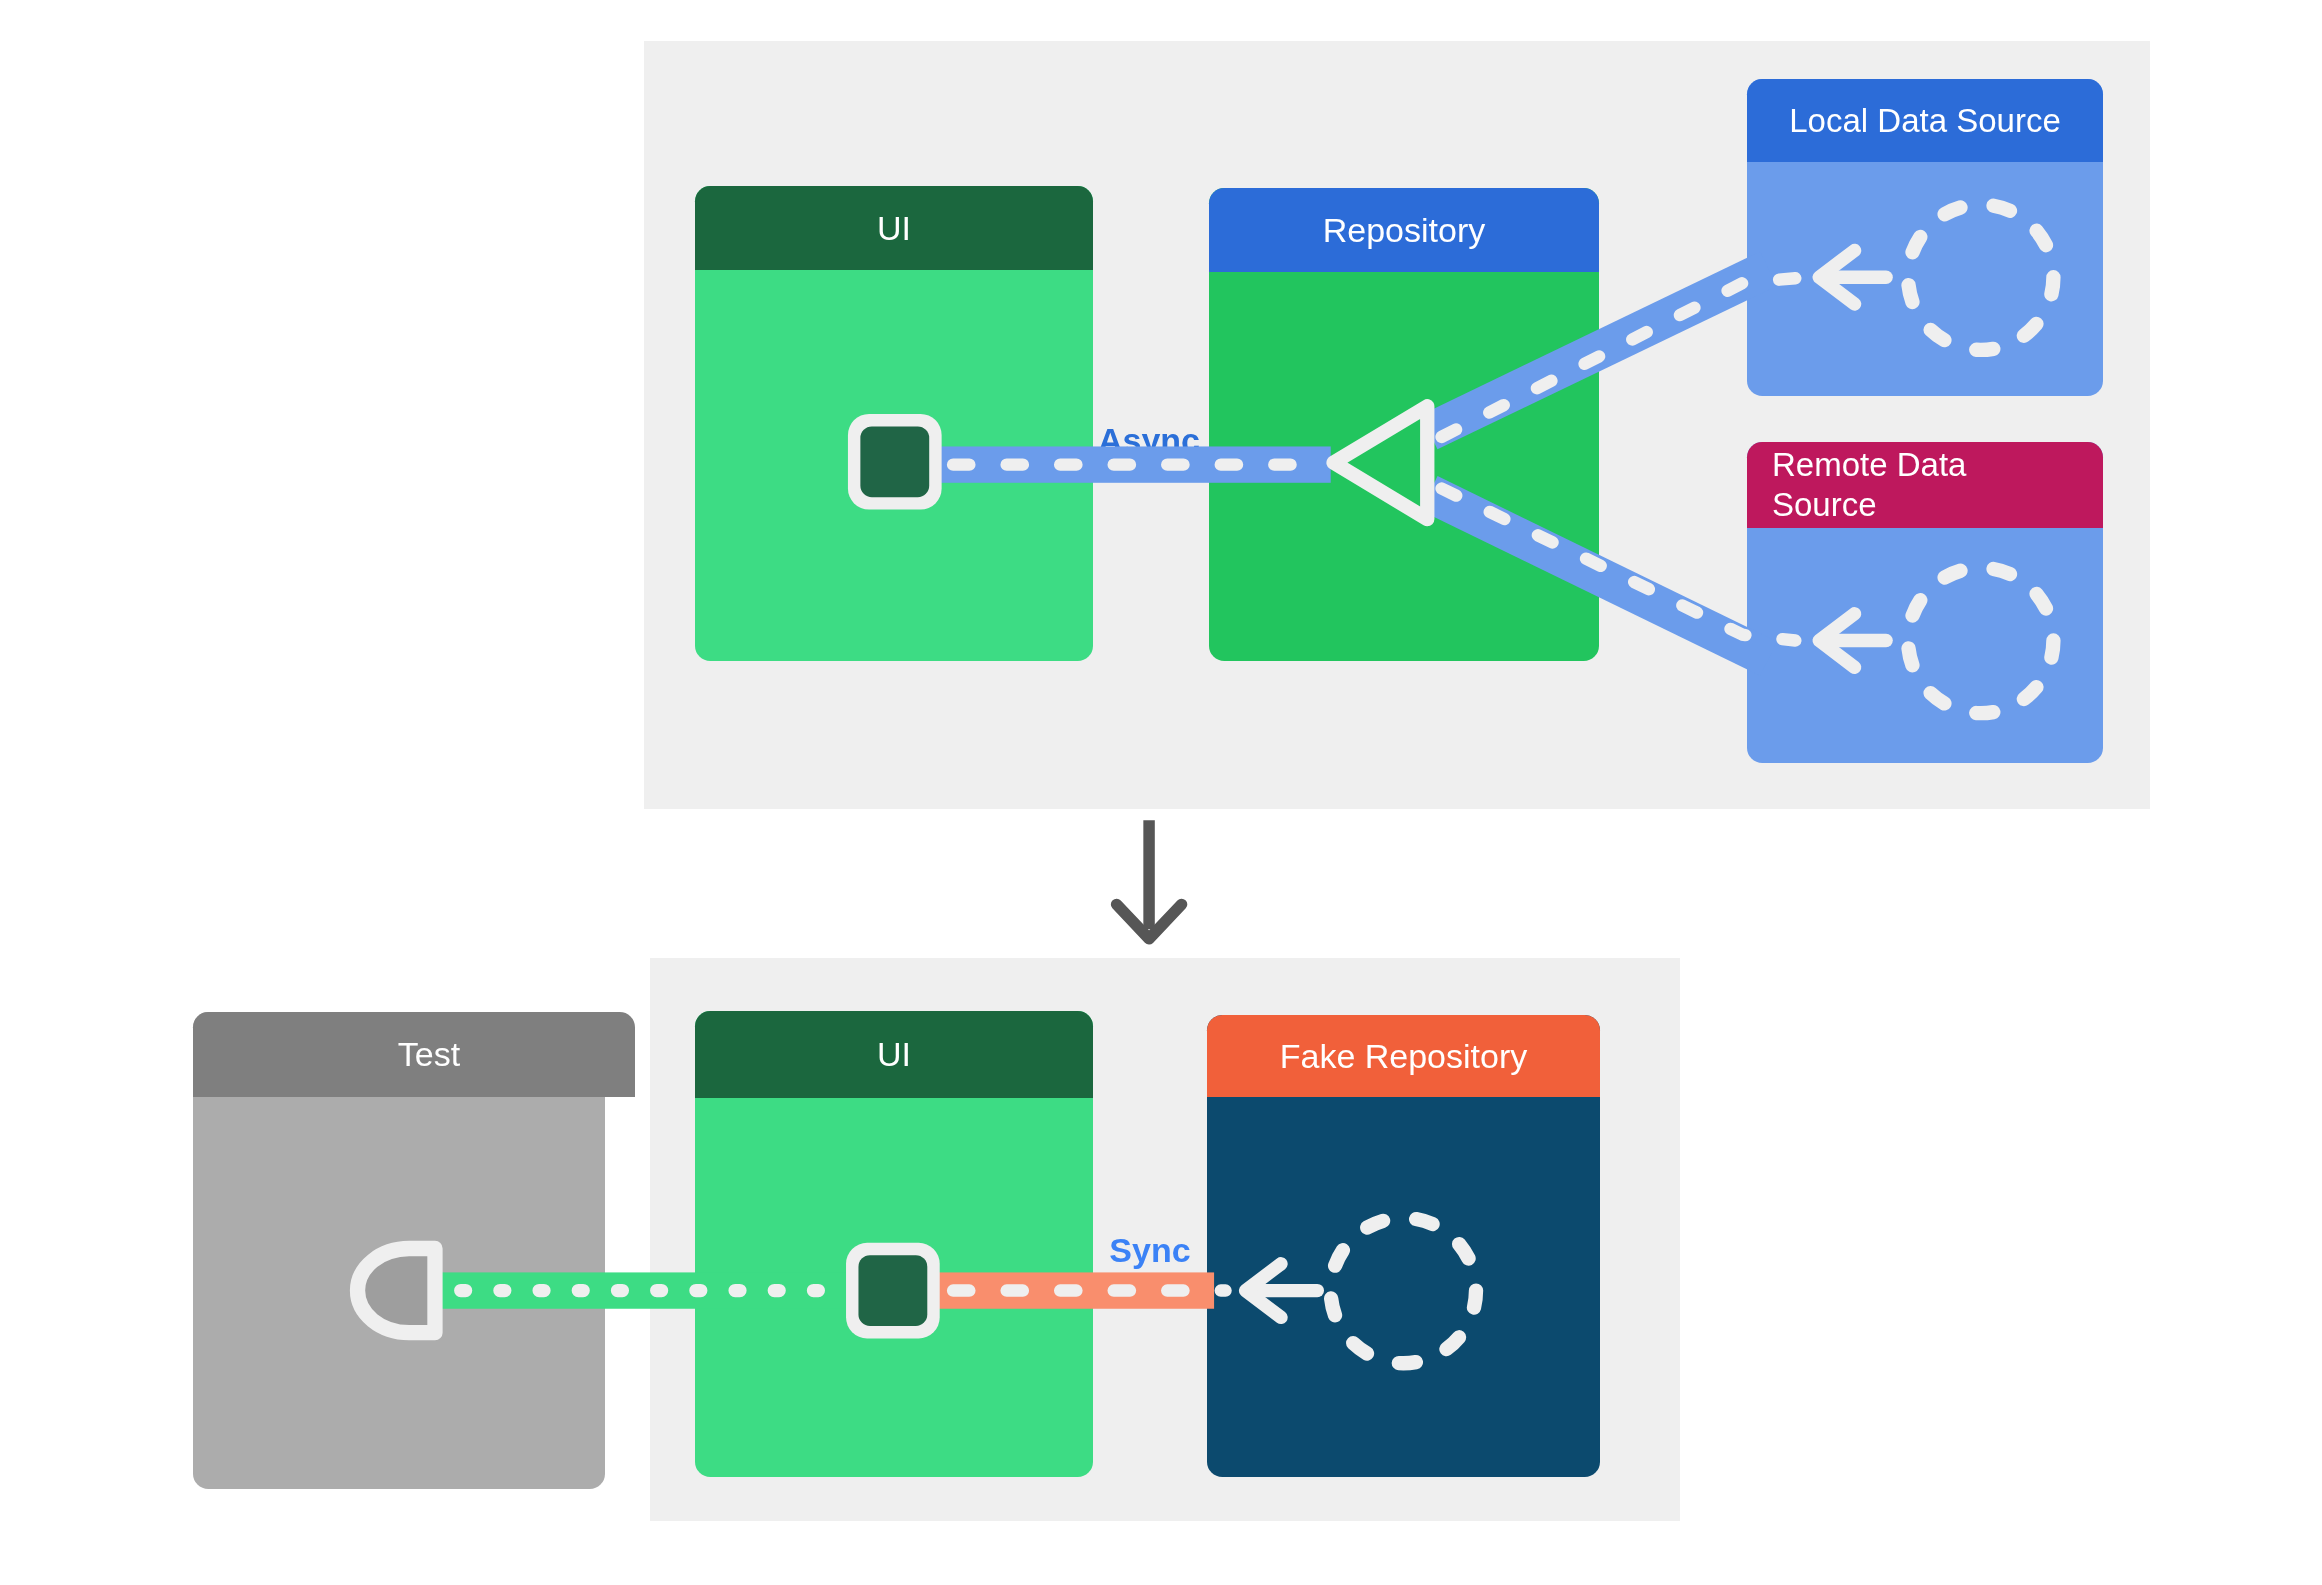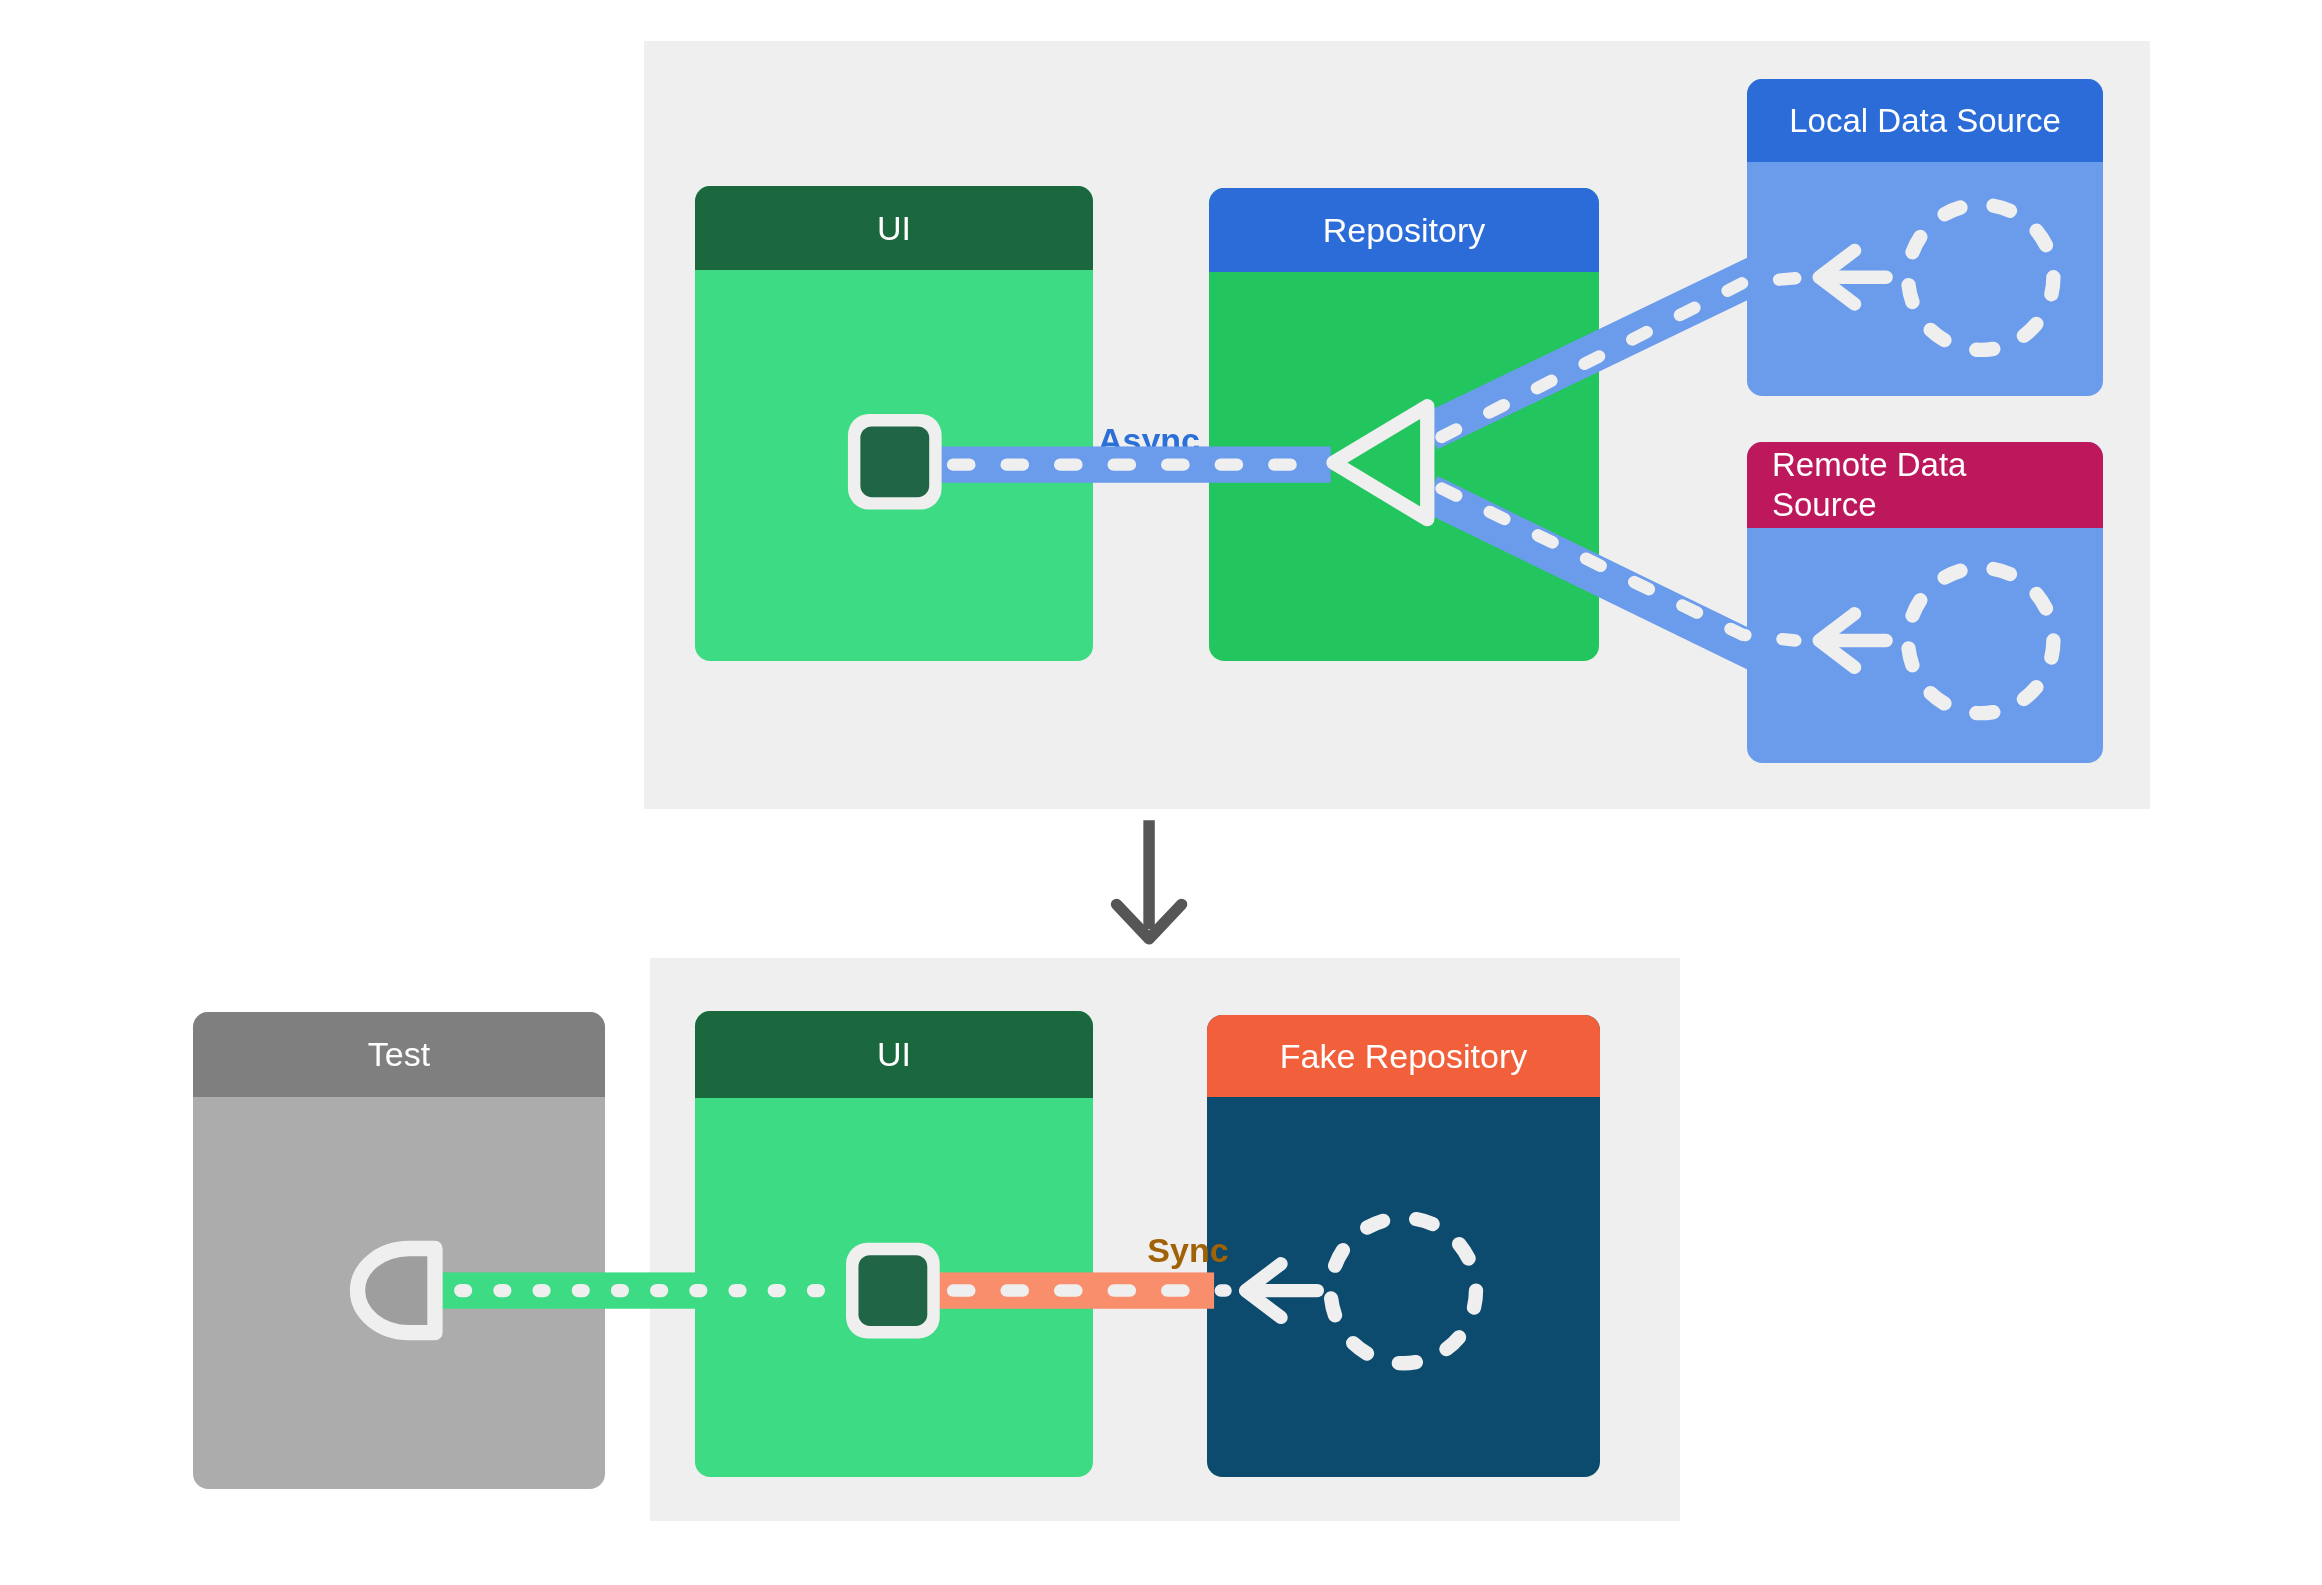--- a/index.html
+++ b/index.html
@@ -18,28 +18,28 @@
   .box-ui-top{left:695px;top:186px;width:398px;height:475px;background:#3DDC84;}
   .box-ui-top .hdr{height:84px;background:#1B673E;}
   .box-repo{left:1209px;top:188px;width:390px;height:473px;background:#22c55e;}
   .box-repo .hdr{height:84px;background:#2C6CD8;}
   .box-local{left:1747px;top:79px;width:356px;height:317px;background:#6B9CEB;}
   .box-local .hdr{height:83px;background:#2C6CD8;font-size:33px;}
   .box-remote{left:1747px;top:442px;width:356px;height:321px;background:#6B9CEB;}
   .box-remote .hdr{height:86px;background:#be185d;font-size:33px;}
   
   .box-test{left:193px;top:1012px;width:412px;height:477px;background:#ACACAC;}
-  .box-test .hdr{height:85px;background:#7F7F7F;}
+  .box-test .hdr{height:85px;background:#7F7F7F;padding-left:30px;}
   .box-ui-bottom{left:695px;top:1011px;width:398px;height:466px;background:#3DDC84;}
   .box-ui-bottom .hdr{height:87px;background:#1B673E;}
   .box-fake{left:1207px;top:1015px;width:393px;height:462px;background:#0c4a6e;}
   .box-fake .hdr{height:82px;background:#F1603A;}
   .conn-label{position:absolute;font-weight:bold;font-size:34px;width:210px;text-align:center;}
   .label-async{left:1044px;top:396px;color:#2B6FD8;margin-top:25px;}
-  .label-sync{left:1083px;top:1231px;color:#a16207;}
+  .label-sync{left:1045px;top:1231px;color:#3b82f6;}
   svg.overlay{position:absolute;left:0;top:0;pointer-events:none;}
 </style>
 </head>
 <body>
 
 <div class="canvas">
 
   <div class="panel panel-top"></div>
   <div class="panel panel-bottom"></div>
 

